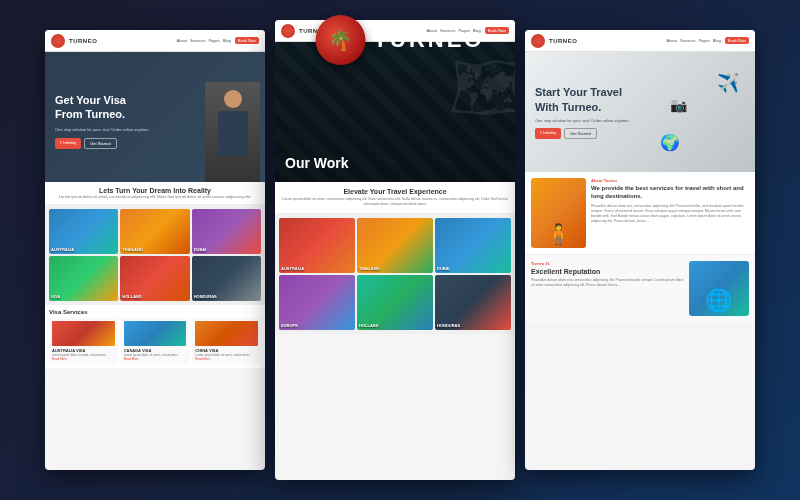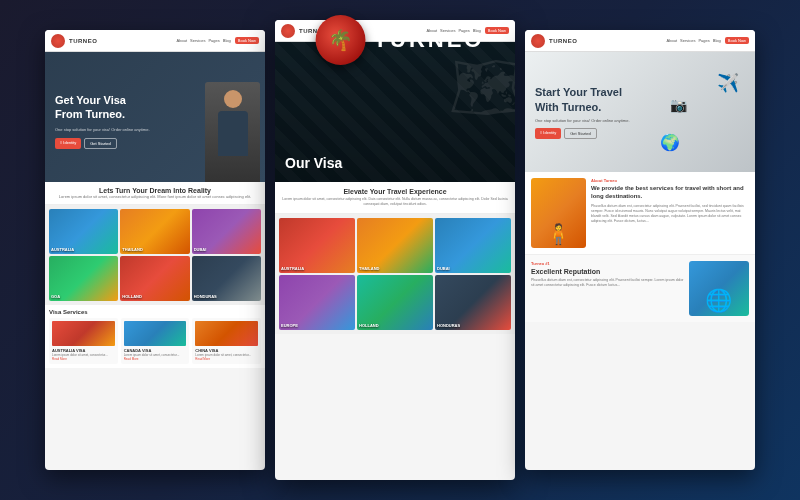--- a/index.html
+++ b/index.html
@@ -718,21 +718,21 @@
       </div>
       <span class="btn-small">Book Now</span>
     </div>
 
     <div class="hero-banner">
       <div class="banner-bg-img"></div>
       <div class="world-map-overlay">🗺</div>
       <div class="banner-overlay"></div>
       <div class="banner-content">
         <div class="banner-title">
-          <span>Our Visa</span><br>
+          <span>Our Work</span><br>
         </div>
       </div>
     </div>
 
     <div class="elevate-section">
       <div class="elevate-title">Elevate Your Travel Experience</div>
       <div class="elevate-desc">Lorem ipsum dolor sit amet, consectetur adipiscing elit. Duis consectetur elit. Nulla dictum massa ac, consectetur adipiscing elit. Dolor Sed lacinia consequat diam, volutpat tincidunt odios.</div>
     </div>
 
     <div class="dest-grid-center">

